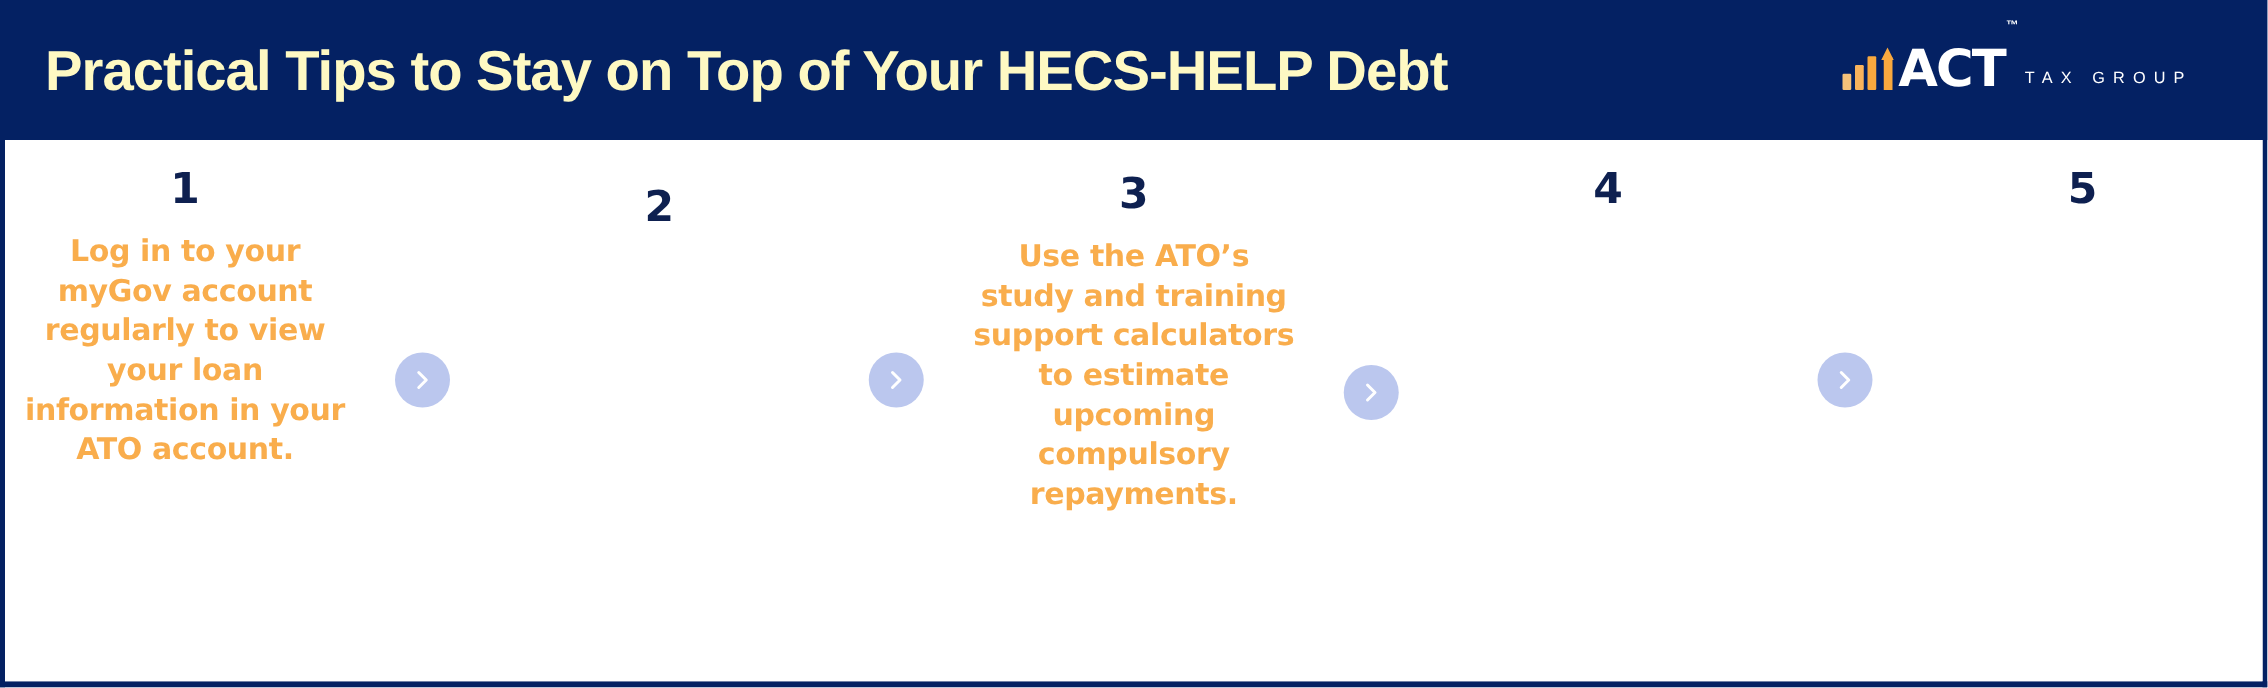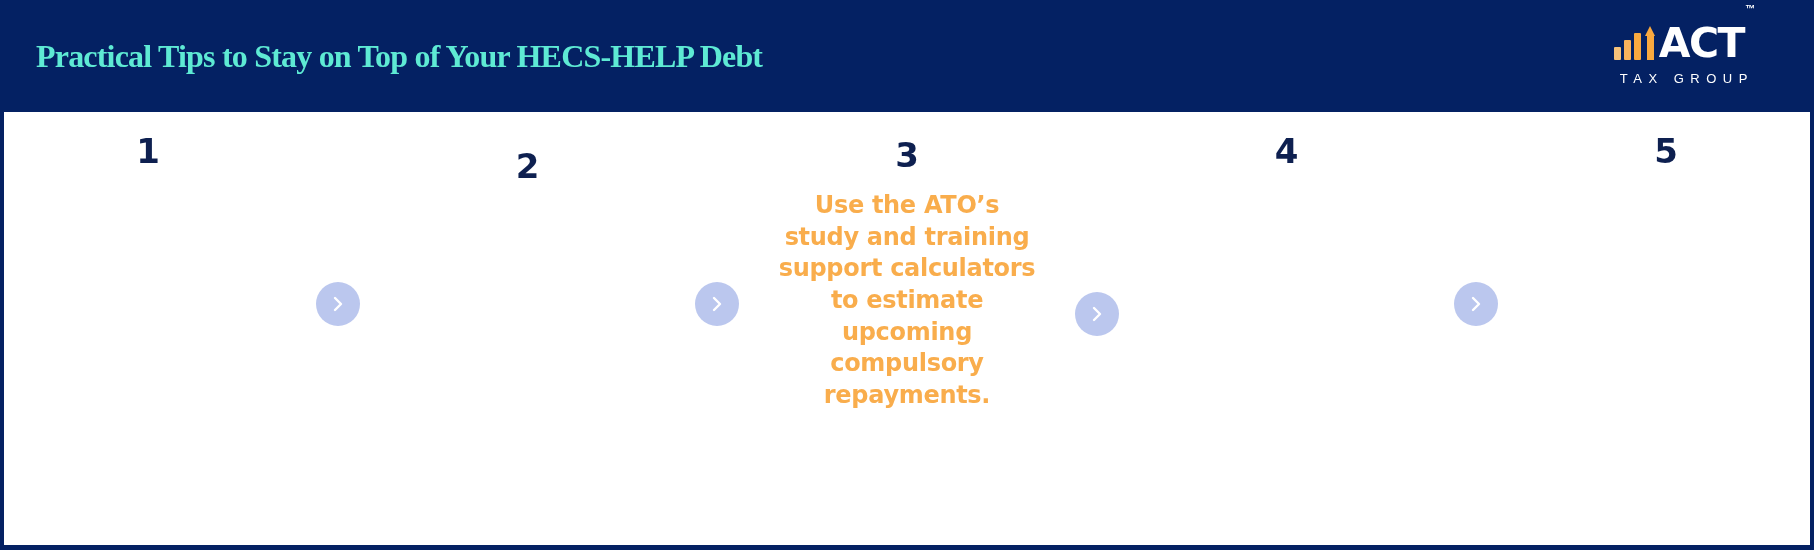--- a/index.html
+++ b/index.html
@@ -33,34 +33,34 @@
     align-items:center;
     justify-content:space-between;
     padding:0 34px 0 34px;
     position:relative;
     margin-left:-4px;
     margin-right:-4px;
     width:1814px;
   }
 
   .header-title {
-    color:#5eead4;
-    font-family:Liberation Serif, serif;
-    font-size:32px;
+    color:#fef9c3;
+    font-family:Liberation Sans, sans-serif;
+    font-size:45px;
     font-weight:bold;
     letter-spacing:-0.8px;
     white-space:nowrap;
     line-height:1;
     padding-left:2px;
   }
 
   
   .logo {
     display:flex;
-    flex-direction:column;
+    flex-direction:row;
     align-items:center;
     justify-content:center;
     padding-right:26px;
   }
   .logo-top {
     display:flex;
     align-items:flex-end;
     position:relative;
   }
   .logo-bars {
@@ -207,20 +207,21 @@
         <div class="logo-act"><span>ACT</span><span class="logo-tm">™</span></div>
       </div>
       <div class="logo-sub">TAX GROUP</div>
     </div>
   </div>
 
   <div class="steps">
 
     <div class="step step-1">
       <div class="step-number">1</div>
+      <div class="step-text">Log in to your myGov account regularly to view your loan information in your ATO account.</div>
     </div>
 
     <div class="connector c1">
       <svg width="18" height="18" viewBox="0 0 18 18" aria-hidden="true">
         <path d="M6 3 L12 9 L6 15" fill="none" stroke="#ffffff" stroke-width="2.4" stroke-linecap="round" stroke-linejoin="round"></path>
       </svg>
     </div>
 
     <div class="step step-2">
       <div class="step-number">2</div>

